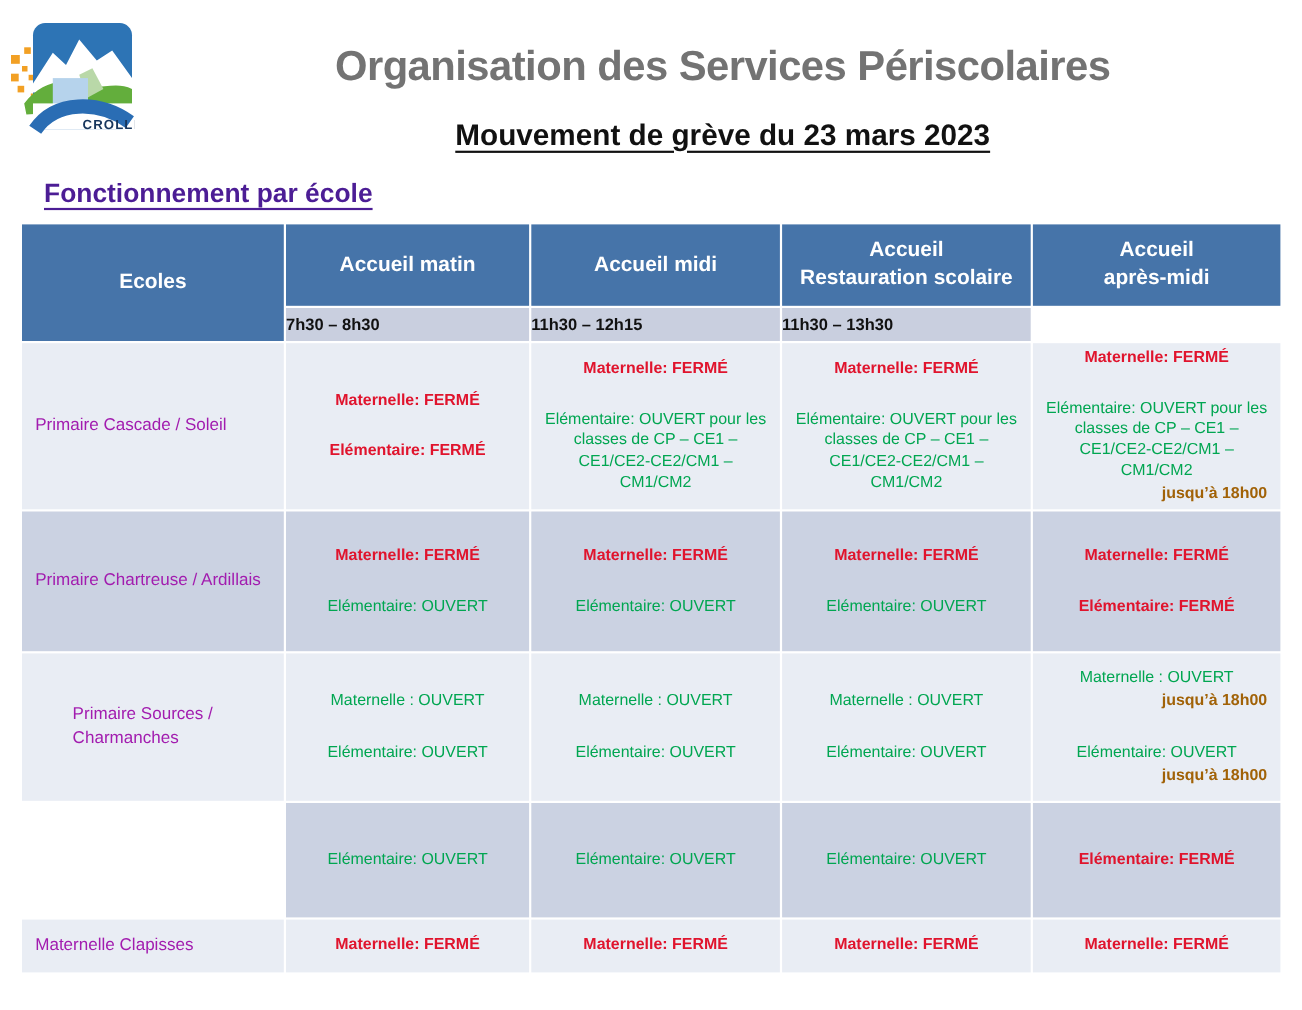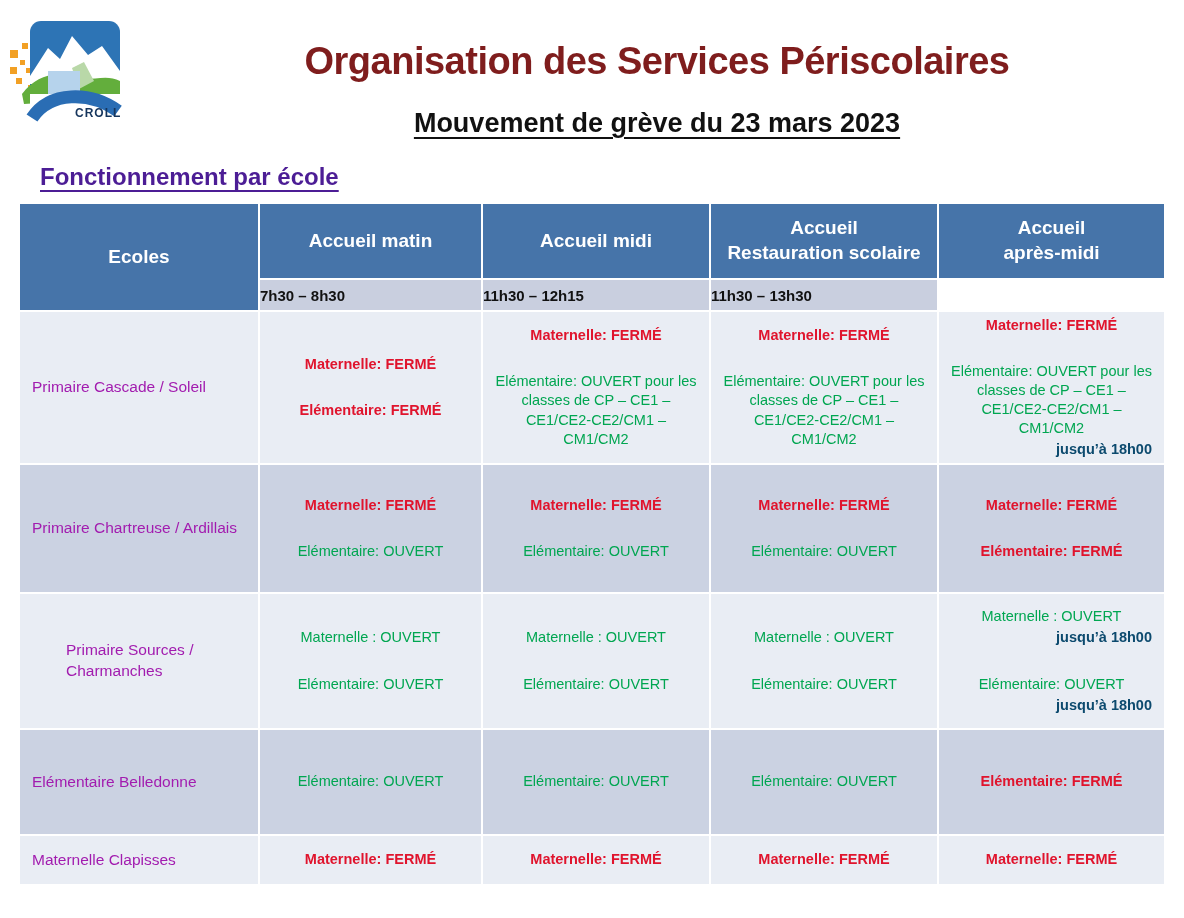--- a/index.html
+++ b/index.html
@@ -7,21 +7,21 @@
   .page {
     position: relative;
     width: 1184px;
     height: 918px;
     background: #ffffff;
     font-family: "Liberation Sans", sans-serif;
     overflow: hidden;
   }
   .logo { position: absolute; left: 8px; top: 18px; width: 114px; height: 106px; }
   .title-wrap { position: absolute; left: 130px; right: 0; top: 40px; text-align: center; }
-  .title { color: #7f1d1d; font-size: 38px; font-weight: bold; letter-spacing: -0.5px; }
+  .title { color: #737373; font-size: 38px; font-weight: bold; letter-spacing: -0.5px; }
   .subtitle-wrap { position: absolute; left: 130px; right: 0; top: 108px; text-align: center; }
   .subtitle { display: inline-block; color: #111111; font-size: 27px; font-weight: bold; text-decoration: underline; text-underline-offset: 5px; }
   .section-heading { position: absolute; left: 40px; top: 163px; color: #4c1d95; font-size: 24px; font-weight: bold; text-decoration: underline; text-underline-offset: 5px; }
 
   .table {
     position: absolute; left: 20px; top: 204px;
     display: grid;
     grid-template-columns: 238px 221px 226px 226px 225px;
     grid-template-rows: 74px 30px 151px 127px 134px 104px 48px;
     gap: 2px;
@@ -47,21 +47,21 @@
   .data-cell {
     display: flex; flex-direction: column; align-items: center; justify-content: center;
     gap: 27px; padding: 6px 10px;
     font-size: 14.5px; line-height: 1.32; text-align: center;
   }
   .light { background: #e9edf4; }
   .dark  { background: #cbd2e2; }
   .block { display: flex; flex-direction: column; gap: 2px; width: 100%; }
   .line.closed { color: #e0142d; font-weight: bold; }
   .line.open   { color: #00a651; }
-  .line.until  { color: #0c4a6e; font-weight: bold; text-align: right; padding-right: 2px; }
+  .line.until  { color: #a16207; font-weight: bold; text-align: right; padding-right: 2px; }
 </style>
 </head>
 <body>
 
 <div class="page">
 
   <div class="logo">
     <svg width="114" height="106" viewBox="0 0 114 106">
       <g fill="#f2a024">
         <rect x="2" y="32" width="8" height="8"></rect>
@@ -205,21 +205,20 @@
       <div class="data-cell light" style="grid-area: 5 / 5;">
         <div class="block">
           <div class="line open">Maternelle : OUVERT</div>
           <div class="line until">jusqu’à 18h00</div>
         </div>
         <div class="block">
           <div class="line open">Elémentaire: OUVERT</div>
           <div class="line until">jusqu’à 18h00</div>
         </div>
       </div>
-      <div class="school-cell dark" style="grid-area: 6 / 1;">Elémentaire Belledonne</div>
       <div class="data-cell dark" style="grid-area: 6 / 2;">
         <div class="block">
           <div class="line open">Elémentaire: OUVERT</div>
         </div>
       </div>
       <div class="data-cell dark" style="grid-area: 6 / 3;">
         <div class="block">
           <div class="line open">Elémentaire: OUVERT</div>
         </div>
       </div>

